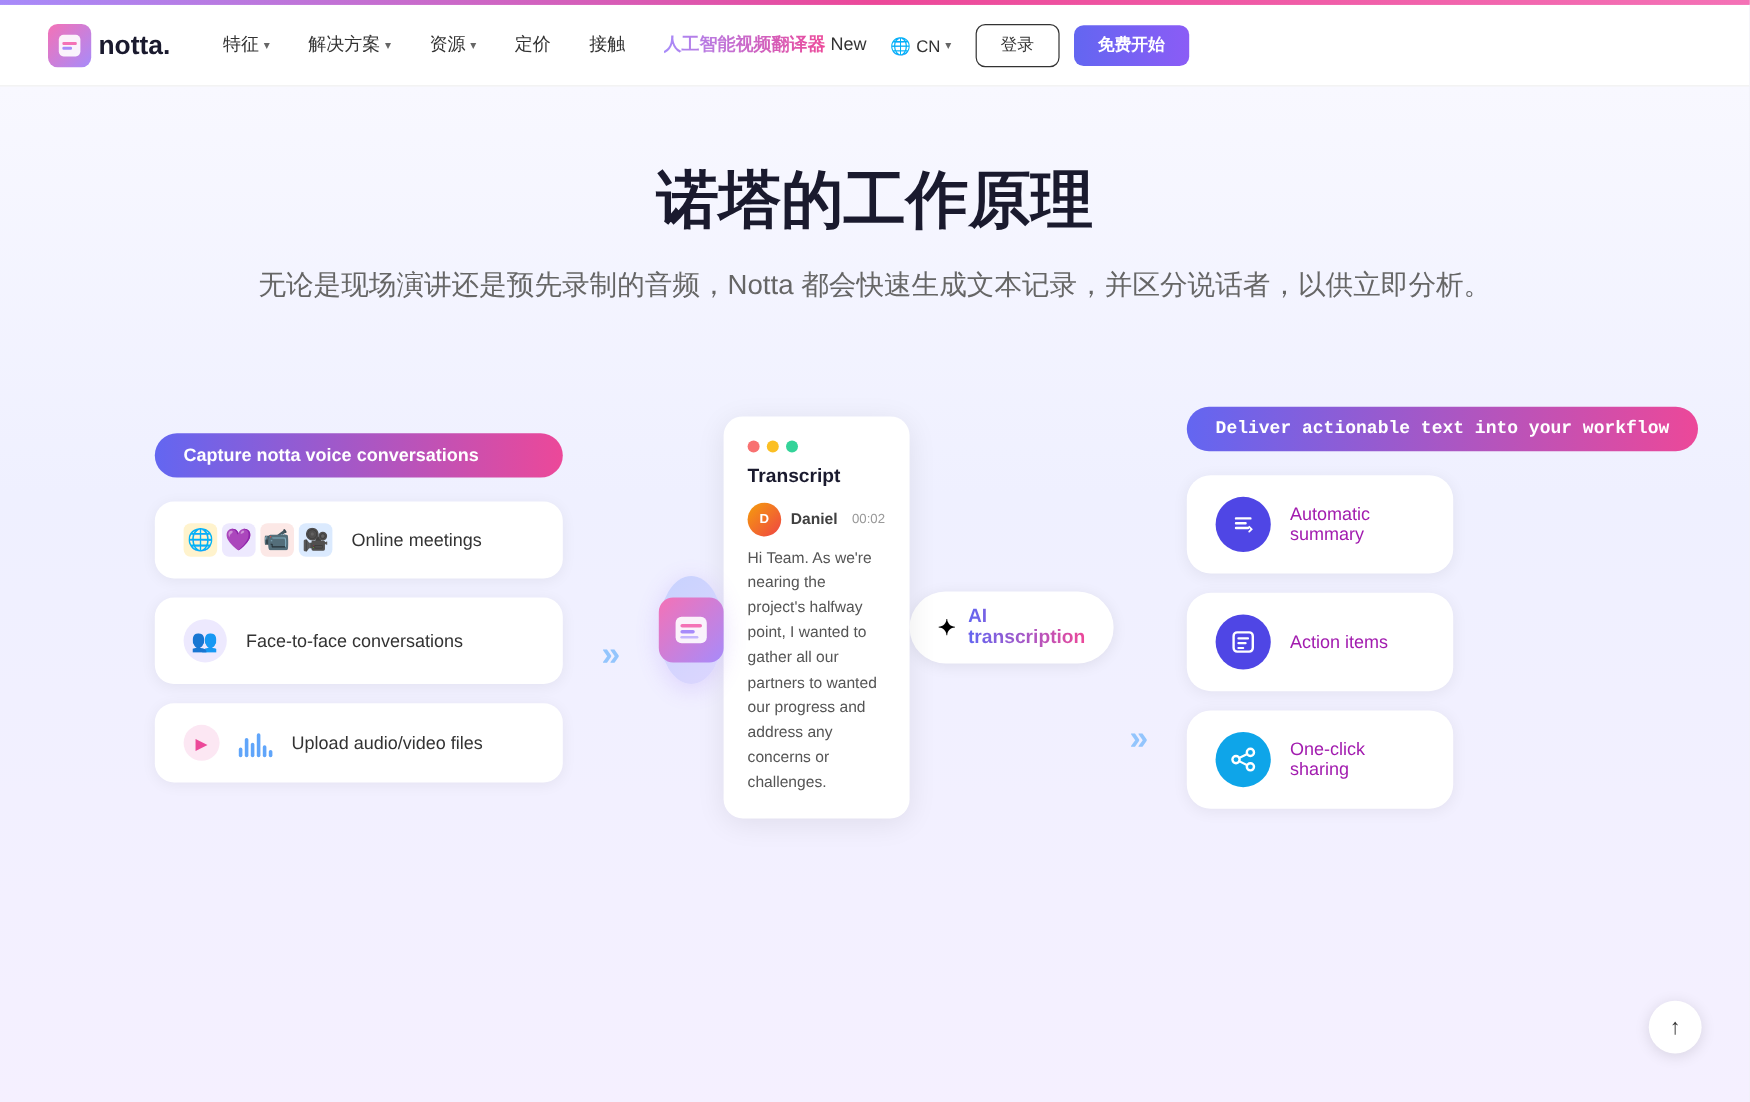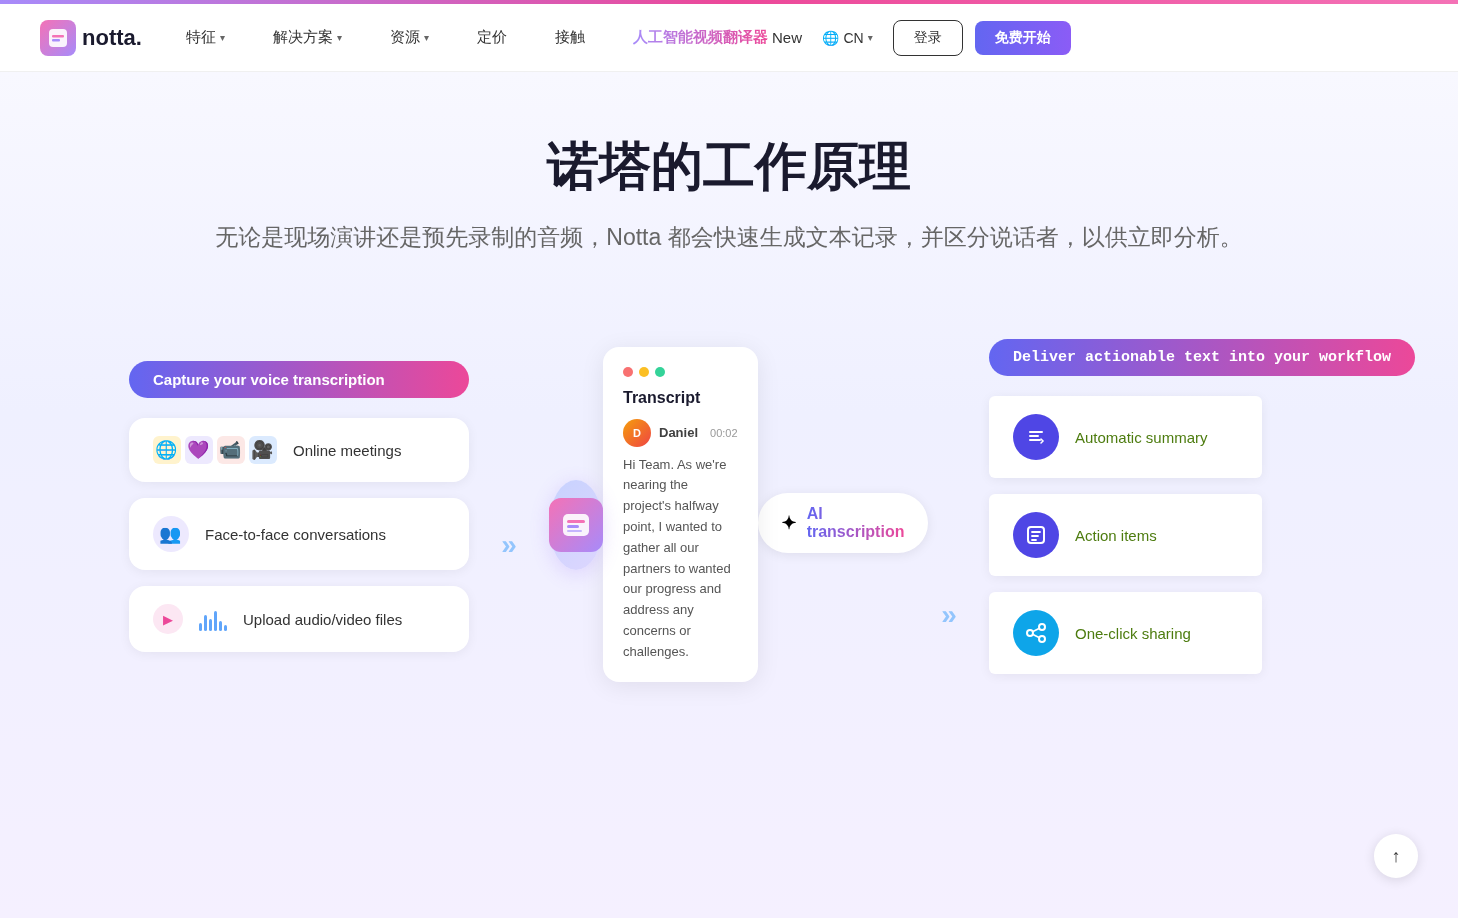--- a/index.html
+++ b/index.html
@@ -66,21 +66,21 @@
 
     .logo-text {
       font-size: 22px;
       font-weight: 700;
       color: #1a1a2e;
     }
 
     .nav-menu {
       display: flex;
       align-items: center;
-      gap: 24px;
+      gap: 8px;
     }
 
     .nav-item {
       display: flex;
       align-items: center;
       gap: 4px;
       padding: 6px 12px;
       font-size: 15px;
       color: #333;
       cursor: pointer;
@@ -420,31 +420,31 @@
       padding: 10px 24px;
       border-radius: 30px;
       display: inline-block;
       margin-bottom: 20px;
       white-space: nowrap;
       font-family: Liberation Mono, monospace;
     }
 
     .output-item {
       background: white;
-      border-radius: 6px;
+      border-radius: 20px;
       padding: 18px 24px;
       display: flex;
       align-items: center;
       gap: 16px;
       margin-bottom: 16px;
       box-shadow: 0 2px 12px rgba(0,0,0,0.06);
       font-size: 15px;
       font-weight: 500;
-      color: #4d7c0f;
-      width: 273px;
+      color: #a21caf;
+      width: 222px;
     }
 
     .output-icon {
       width: 46px;
       height: 46px;
       border-radius: 50%;
       background: #4f46e5;
       display: flex;
       align-items: center;
       justify-content: center;
@@ -535,21 +535,21 @@
   </div>
 </nav>
 
 <main class="main-content">
   <h1 class="hero-title">诺塔的工作原理</h1>
   <p class="hero-subtitle">无论是现场演讲还是预先录制的音频，Notta 都会快速生成文本记录，并区分说话者，以供立即分析。</p>
 
   <div class="flow-container">
 
     <div class="left-column">
-      <span class="capture-badge">Capture your voice transcription</span>
+      <span class="capture-badge">Capture notta voice conversations</span>
 
       <div class="flow-item">
         <div class="flow-item-icons">
           <div class="meeting-icon" style="background:#fff3cd; font-size:18px;">🌐</div>
           <div class="meeting-icon" style="background:#ede9fe; font-size:18px;">💜</div>
           <div class="meeting-icon" style="background:#fce8e6; font-size:18px;">📹</div>
           <div class="meeting-icon" style="background:#dbeafe; font-size:18px;">🎥</div>
         </div>
         <span>Online meetings</span>
       </div>

